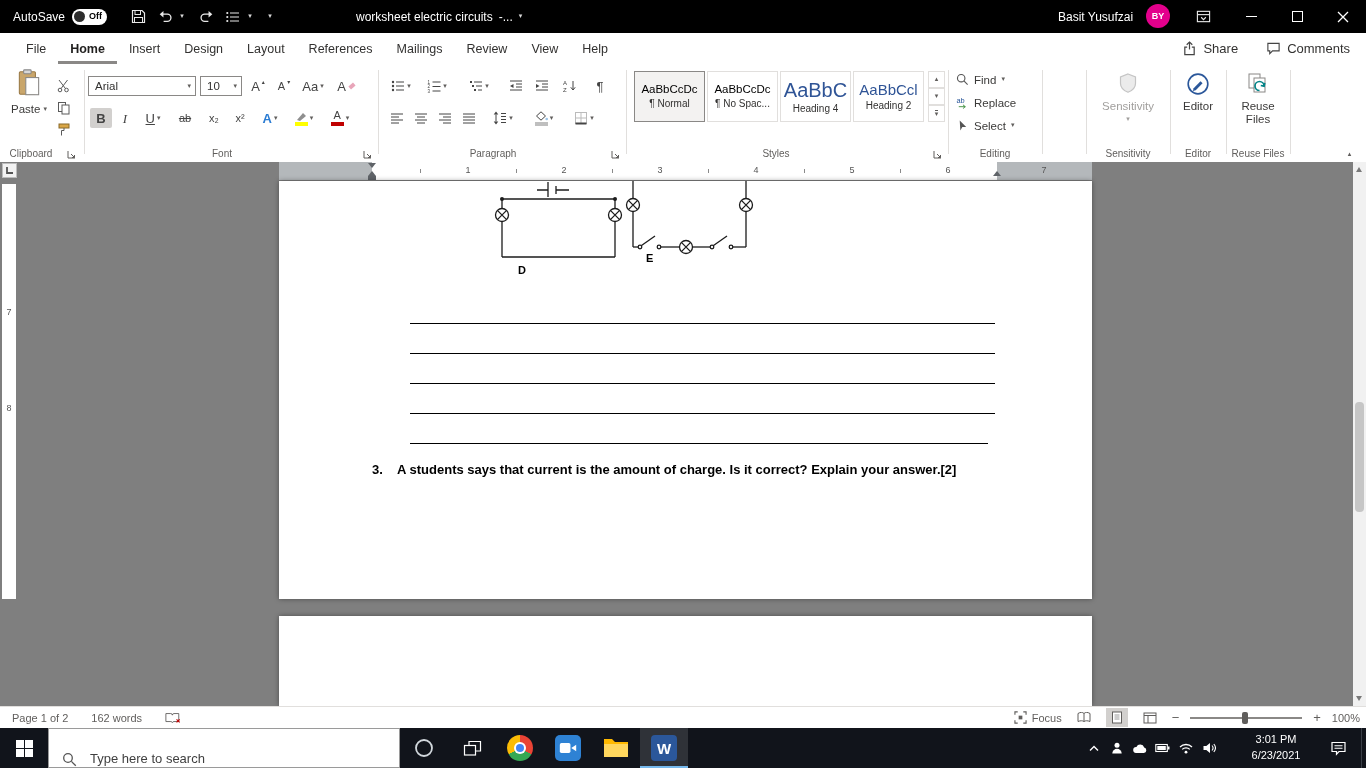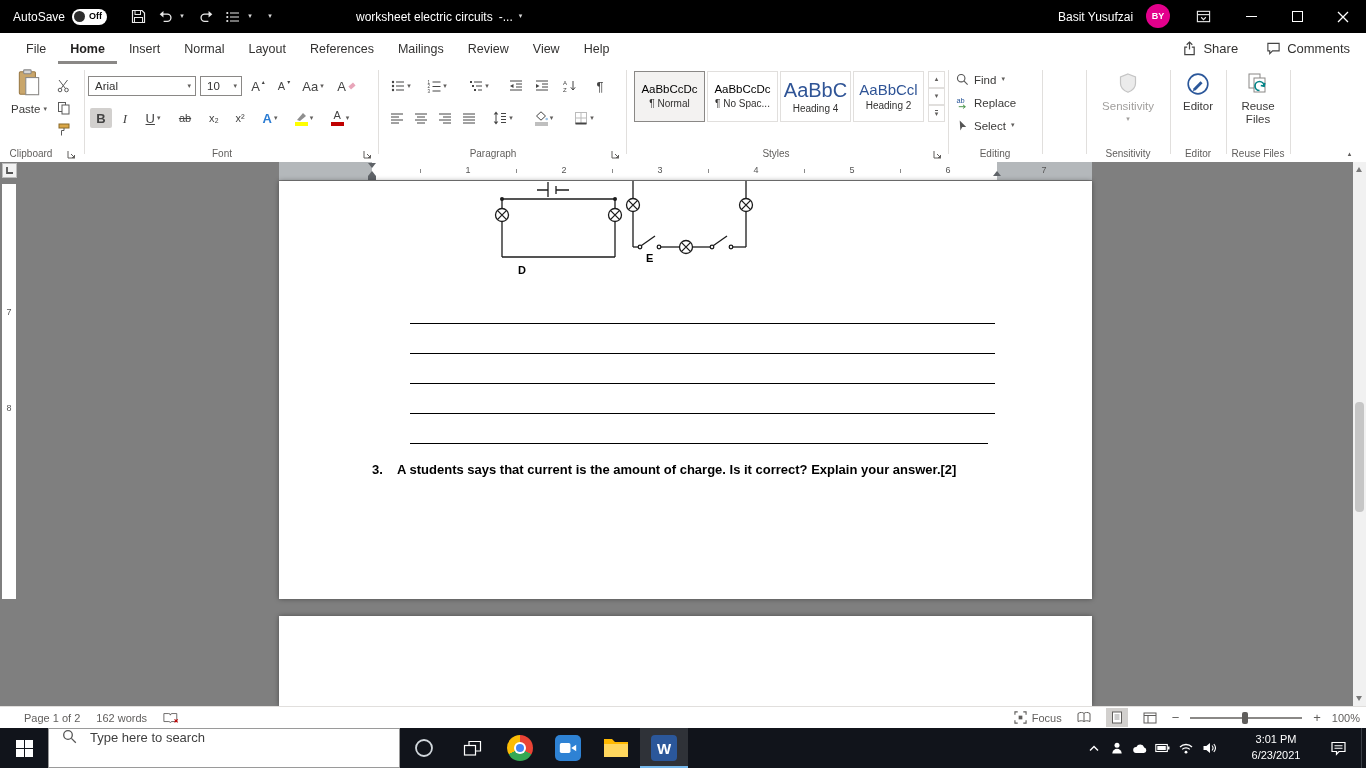--- a/index.html
+++ b/index.html
@@ -70,33 +70,33 @@
   .question{position:absolute;top:281px;left:93px;font-size:13px;font-weight:bold;color:#000;white-space:nowrap;display:flex}
   .q-num{width:25px}
   .fig-label{position:absolute;font-size:11px;font-weight:bold;color:#000;line-height:1}
   .scroll{position:absolute;right:0;top:0;width:13px;height:544px;background:#f1f1f1}
   .thumb{position:absolute;left:2px;width:9px;background:#c6c6c6;border-radius:4px}
   .sarrow-up{position:absolute;left:3px;top:5px;width:0;height:0;border-left:3.5px solid transparent;border-right:3.5px solid transparent;border-bottom:5px solid #7a7a7a}
   .sarrow-down{position:absolute;left:3px;bottom:5px;width:0;height:0;border-left:3.5px solid transparent;border-right:3.5px solid transparent;border-top:5px solid #7a7a7a}
 
   
   .statusbar{position:absolute;top:706px;left:0;right:0;height:22px;background:#fff;border-top:1px solid #e1dfdd;font-size:11px;color:#605e5c}
-  .sb-left{position:absolute;left:24px;top:0;height:21px;display:flex;align-items:center;gap:16px}
+  .sb-left{position:absolute;left:12px;top:0;height:21px;display:flex;align-items:center;gap:23px}
   .sb-right{position:absolute;right:6px;top:0;height:21px;display:flex;align-items:center;gap:11px}
   .viewbtn{width:22px;height:19px;display:flex;align-items:center;justify-content:center}
   .viewbtn.active{background:#d2d0ce}
   .ztrack{width:112px;height:2px;background:#8a8886;position:relative}
   .znotch{position:absolute;left:55px;top:-3px;width:1px;height:8px;background:#8a8886}
   .zthumb{position:absolute;left:52px;top:-5px;width:6px;height:12px;background:#605e5c;border-radius:2px}
 
   
   .taskbar{position:absolute;top:728px;left:0;right:0;height:40px;background:#11141b}
   .tslot{position:absolute;top:0;width:48px;height:40px;display:flex;align-items:center;justify-content:center}
   .tslot.activeapp{background:rgba(255,255,255,.13);box-shadow:inset 0 -2px 0 #76b9ed}
-  .tsearch{position:absolute;left:48px;top:0;width:352px;height:40px;background:#fff;display:flex;align-items:flex-start;gap:11px;padding-left:13px;box-sizing:border-box;border:1px solid #9a9a9a}
+  .tsearch{position:absolute;left:48px;top:0;width:352px;height:40px;background:#fff;display:flex;align-items:flex-end;gap:11px;padding-left:13px;box-sizing:border-box;border:1px solid #9a9a9a}
   .tsearch input{border:0;outline:none;font-size:13px;color:#333;width:280px;font-family:inherit;background:transparent}
   .tsearch input::placeholder{color:#3f3f3f}
   .trayicon{position:absolute;top:0;width:23px;height:40px;display:flex;align-items:center;justify-content:center}
   .clock{position:absolute;left:1240px;top:3px;width:72px;text-align:center;color:#fff;font-size:11px;line-height:16px}
   .chrome{position:relative;width:26px;height:26px;border-radius:50%;background:conic-gradient(#ea4335 0 120deg,#34a853 120deg 240deg,#fbbc05 240deg 360deg)}
   .chrome .cw{position:absolute;left:7px;top:7px;width:12px;height:12px;background:#fff;border-radius:50%}
   .chrome .cb{position:absolute;left:9px;top:9px;width:8px;height:8px;background:#4285f4;border-radius:50%}
   .vapp{width:26px;height:26px;border-radius:5px;background:#2e82d4;display:flex;align-items:center;justify-content:center}
   .wordapp{width:26px;height:26px;border-radius:4px;background:#2b579a;color:#fff;font-weight:bold;font-size:15px;display:flex;align-items:center;justify-content:center}
 </style>
@@ -186,21 +186,21 @@
         <path d="M1 1 L11 11 M11 1 L1 11" stroke="#fff" stroke-width="1.3"></path>
       </svg>
     </div>
   </div>
 
   <div class="menubar">
     <div class="mtabs">
       <div class="mtab">File</div>
       <div class="mtab active">Home</div>
       <div class="mtab">Insert</div>
-      <div class="mtab">Normal</div>
+      <div class="mtab">Design</div>
       <div class="mtab">Layout</div>
       <div class="mtab">References</div>
       <div class="mtab">Mailings</div>
       <div class="mtab">Review</div>
       <div class="mtab">View</div>
       <div class="mtab">Help</div>
     </div>
     <div class="mright">
       <div class="mr-btn">
         <svg width="15" height="15" viewBox="0 0 16 16">

